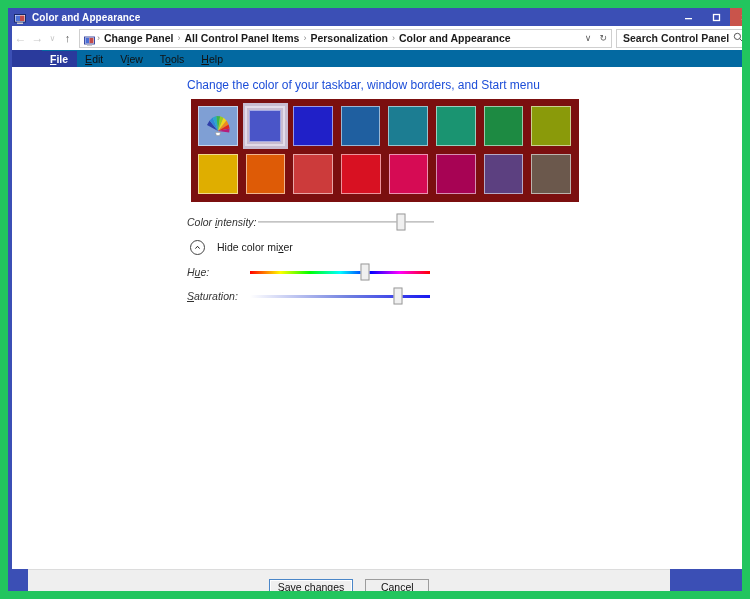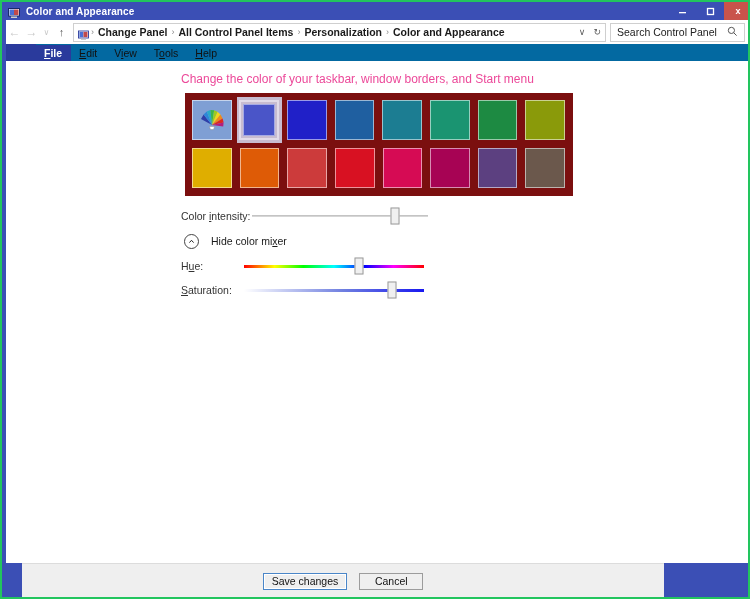--- a/index.html
+++ b/index.html
@@ -16,21 +16,21 @@
   }
 
   
   #window {
     position: absolute;
     left: 0; top: 0;
     width: 750px;
     height: 599px;
     background: #3b4fb5;
     box-sizing: border-box;
-    border: 2px solid #22c55e;
+    border: 8px solid #22c55e;
     overflow: hidden;
   }
 
   
   #titlebar {
     position: absolute;
     left: 0; top: 0;
     width: 750px;
     height: 18px;
     background: #3b4fb5;
@@ -132,20 +132,21 @@
     align-items: center;
     box-sizing: border-box;
     flex: 0 0 auto;
   }
   #search-placeholder {
     font-size: 10.5px;
     color: #222222;
     margin-left: 6px;
     flex: 1 1 auto;
     white-space: nowrap;
+    font-weight: bold;
   }
   #search-icon { margin-right: 6px; flex: 0 0 auto; }
 
   
   #menubar {
     position: absolute;
     left: 4px; top: 42px;
     width: 742px;
     height: 17px;
     background: #0369a1;
@@ -177,21 +178,21 @@
     width: 742px;
     height: 502px;
     background: #ffffff;
     overflow: hidden;
   }
 
   #heading {
     position: absolute;
     left: 175px; top: 11px;
     font-size: 12px;
-    color: #ec4899;
+    color: #1d4ed8;
     white-space: nowrap;
   }
 
   
   #swatch-panel {
     position: absolute;
     left: 179px; top: 32px;
     width: 388px;
     height: 103px;
     background: #7b0f0f;
@@ -250,20 +251,21 @@
     position: absolute;
     left: 175px;
     top: 143px;
     width: 400px;
   }
   .slider-row {
     position: relative;
     height: 24px;
     display: flex;
     align-items: center;
+    font-style: italic;
   }
   .slider-label {
     width: 63px;
     font-size: 10.5px;
     color: #333333;
     white-space: nowrap;
     flex: 0 0 auto;
   }
   .slider-label u { text-decoration: underline; }
   .track-wrap {

